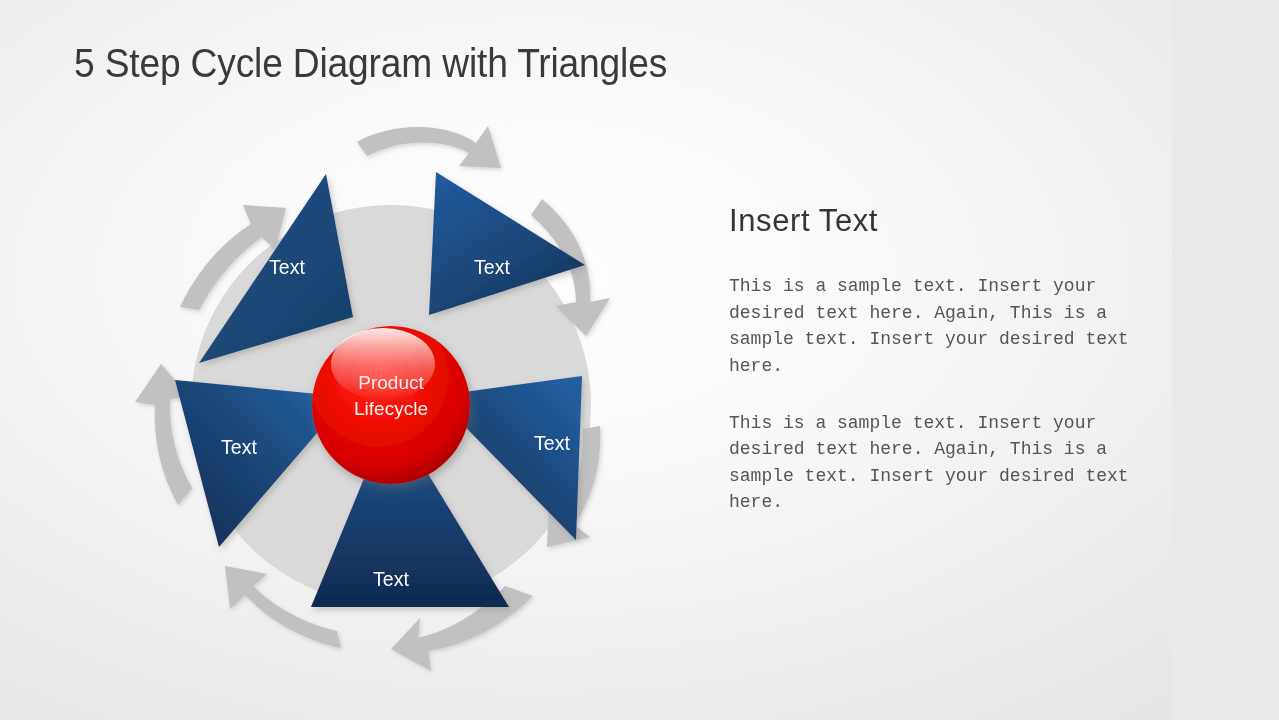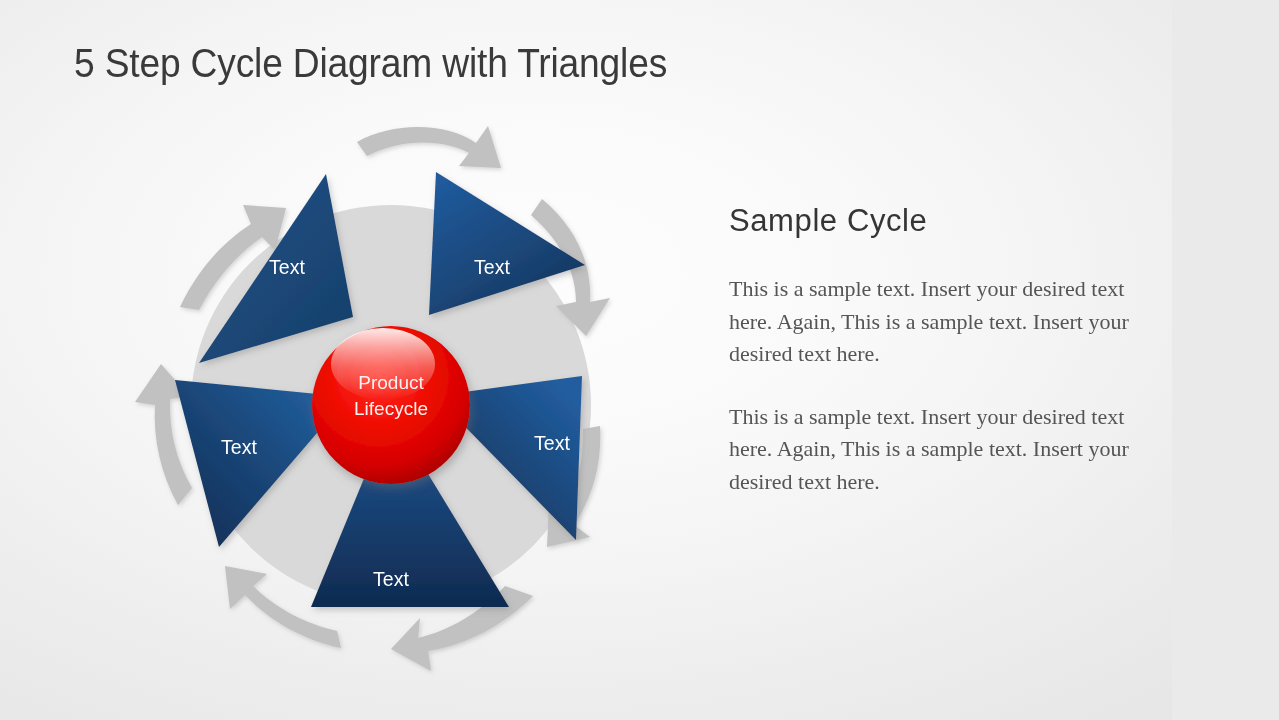--- a/index.html
+++ b/index.html
@@ -76,22 +76,22 @@
   .panel-heading {
     font-family: "Liberation Sans", sans-serif;
     font-size: 31px;
     font-weight: 400;
     color: #353535;
     letter-spacing: 0.6px;
     margin: 0 0 35px 0;
     line-height: 1.1;
   }
   .panel-para {
-    font-family: Liberation Serif, serif;
-    font-size: 22px;
+    font-family: Liberation Mono, monospace;
+    font-size: 18px;
     line-height: 1.48;
     color: #555555;
     margin: 0 0 30px 0;
     max-width: 436px;
   }
   .panel-para:last-child { margin-bottom: 0; }
 </style>
 </head>
 <body>
 
@@ -201,18 +201,18 @@
       <g>
         <circle cx="296" cy="310" r="79" fill="url(#hubGrad)" filter="url(#hubShadow)"></circle>
         <ellipse cx="288" cy="269" rx="52" ry="36" fill="url(#hubGloss)"></ellipse>
         <text class="hub-label" x="296" y="294">Product</text>
         <text class="hub-label" x="296" y="320">Lifecycle</text>
       </g>
     </svg>
   </div>
 
   <div class="right-panel">
-    <h2 class="panel-heading">Sample Cycle</h2>
+    <h2 class="panel-heading">Insert Text</h2>
     <p class="panel-para">This is a sample text. Insert your desired text here. Again, This is a sample text. Insert your desired text here.</p>
     <p class="panel-para">This is a sample text. Insert your desired text here. Again, This is a sample text. Insert your desired text here.</p>
   </div>
 
 </div>
 
 </body></html>

